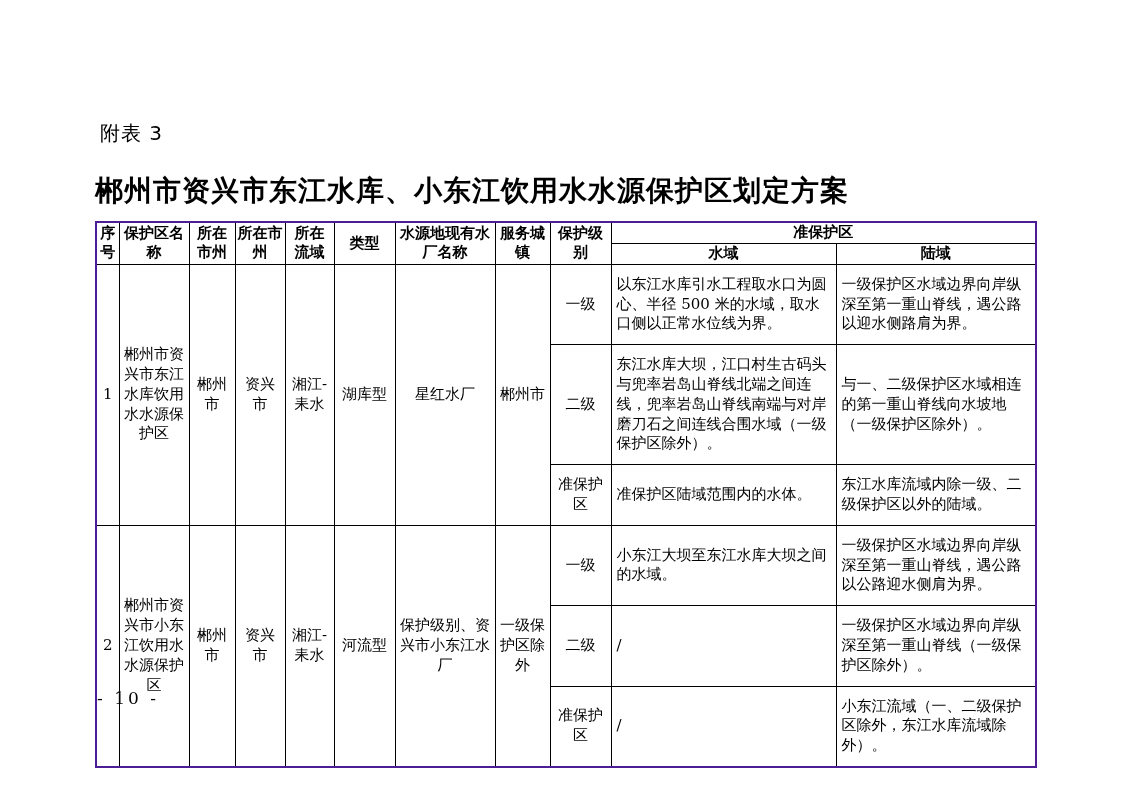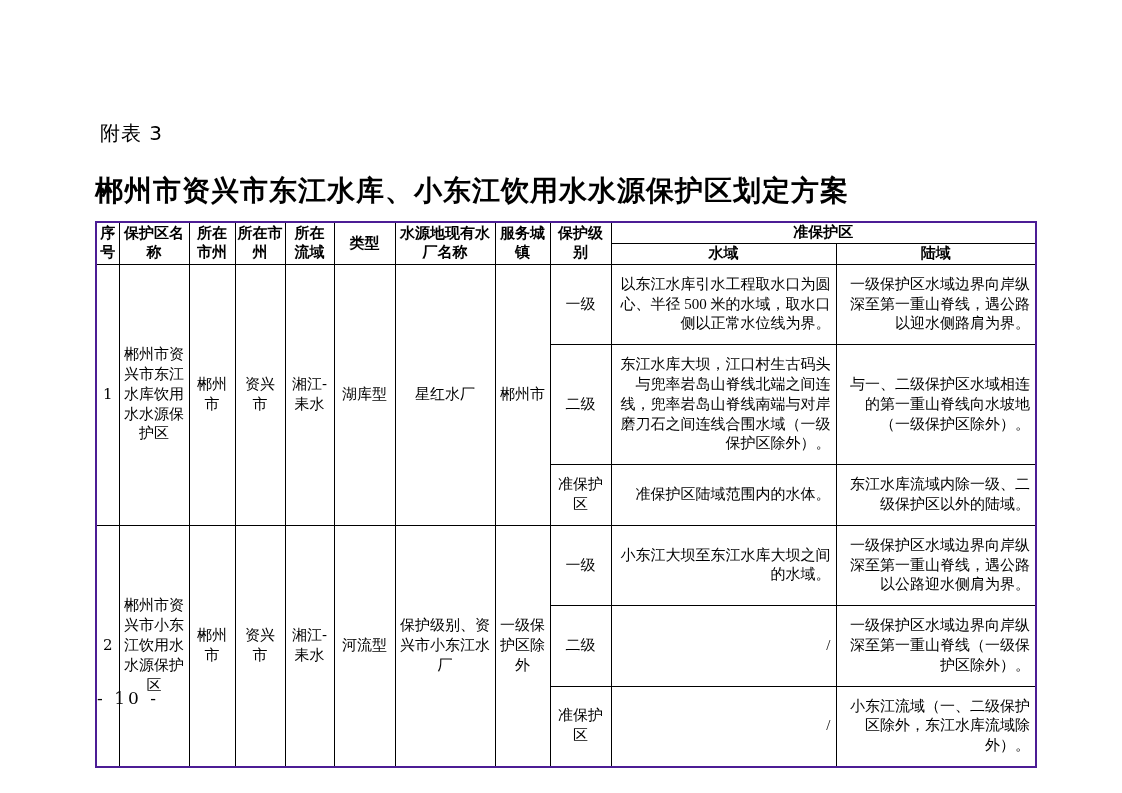--- a/index.html
+++ b/index.html
@@ -51,21 +51,21 @@
     line-height: 1.32;
     overflow: hidden;
   }
   .zone-table thead th {
     font-weight: bold;
     text-align: center;
     font-size: 15px;
     padding: 0 2px;
   }
   .zone-table td.center { text-align: center; }
-  .zone-table td.desc { text-align: right; padding: 10px 5px; font-family: Liberation Serif, serif; }
+  .zone-table td.desc { text-align: left; padding: 10px 5px; }
   .zone-table tr.hrow1 { height: 19px; }
   .zone-table tr.hrow2 { height: 21px; }
   .page-number {
     position: absolute;
     left: 97px; top: 688px;
     font-size: 17px;
     letter-spacing: 3px;
   }
 </style>
 </head>

